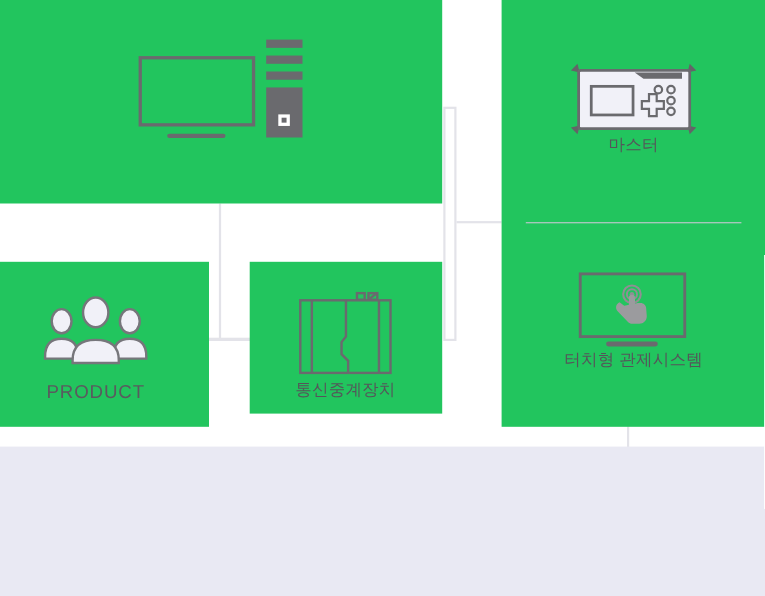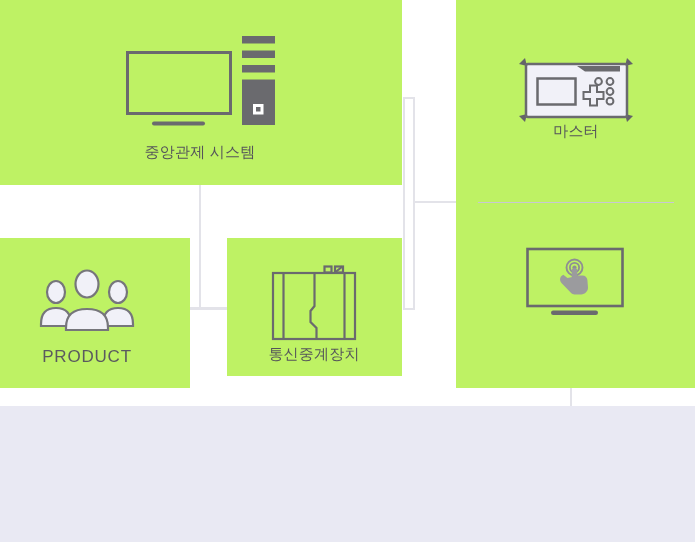--- a/index.html
+++ b/index.html
@@ -1,20 +1,20 @@
 <!DOCTYPE html>
 <html><head>
 <meta charset="utf-8">
 <style>
   html,body{margin:0;padding:0;background:#ffffff;}
   .canvas{
     position:relative;width:695px;height:542px;background:#ffffff;overflow:hidden;
     font-family:"Liberation Sans","DejaVu Sans",sans-serif;
   }
-  .card{position:absolute;background:#bef264;}
+  .card{position:absolute;background:#22c55e;}
   .strip{position:absolute;background:#e9e9f3;}
   .node-label{
     position:absolute;transform:translateX(-50%);
     color:#55555a;font-size:15px;white-space:nowrap;letter-spacing:0.2px;
   }
   .node-label.en{font-size:17px;letter-spacing:0.8px;color:#5a5a5f;}
   .cline{position:absolute;background:#e3e3e9;}
   .bracket{position:absolute;border:2px solid #e3e3e9;box-sizing:border-box;background:transparent;}
   .divider{position:absolute;height:1px;background:#c8c8d3;}
   .ic{position:absolute;}
@@ -43,21 +43,20 @@
     <svg class="ic" style="left:118px;top:33px;" width="160" height="96" viewBox="0 0 160 96">
       <rect x="9.5" y="19.5" width="103" height="61" fill="none" stroke="#6a6a6e" stroke-width="3"></rect>
       <rect x="34" y="88.5" width="53" height="4" rx="2" fill="#6a6a6e"></rect>
       <rect x="124" y="3" width="33" height="7.5" fill="#6a6a6e"></rect>
       <rect x="124" y="17.5" width="33" height="7.5" fill="#6a6a6e"></rect>
       <rect x="124" y="32" width="33" height="7.5" fill="#6a6a6e"></rect>
       <rect x="124" y="46.5" width="33" height="45.5" fill="#6a6a6e"></rect>
       <rect x="135" y="71" width="10.5" height="10.5" fill="#ffffff"></rect>
       <rect x="138" y="74" width="4.5" height="4.5" fill="#6a6a6e"></rect>
     </svg>
-    <span class="node-label" style="left:200px;top:143px;">중앙관제 시스템</span>
   </div>
 
   <div class="card" style="left:456px;top:0;width:239px;height:388px;">
 
     <svg class="ic" style="left:63px;top:58px;" width="114" height="64" viewBox="0 0 114 64">
       <polygon points="8,8 0,6 6,0" fill="#646468"></polygon>
       <polygon points="106,8 114,6 108,0" fill="#646468"></polygon>
       <polygon points="8,56 0,58 6,64" fill="#646468"></polygon>
       <polygon points="106,56 114,58 108,64" fill="#646468"></polygon>
       <rect x="7" y="6" width="101" height="53" rx="2" fill="#f1f1f8" stroke="#6a6a6e" stroke-width="2.5"></rect>
@@ -73,20 +72,21 @@
 
     <svg class="ic" style="left:67px;top:244px;" width="104" height="74" viewBox="0 0 104 74">
       <rect x="4.5" y="5" width="95" height="57" fill="none" stroke="#6a6a6e" stroke-width="2.6"></rect>
       <rect x="28" y="66.5" width="47" height="4.5" rx="2.2" fill="#6a6a6e"></rect>
       <circle cx="51.5" cy="23.5" r="8" fill="none" stroke="#8f8f93" stroke-width="1.9"></circle>
       <circle cx="51.5" cy="23.5" r="4.6" fill="none" stroke="#8f8f93" stroke-width="1.8"></circle>
       <circle cx="51.5" cy="23.5" r="2.1" fill="#8f8f93"></circle>
       <rect x="48.7" y="24" width="5.6" height="14" rx="2.8" fill="#9b9b9e"></rect>
       <path d="M44.5,34 l-4.2,-3.2 c-3.4,1.4 -4.4,5.6 -1.6,8.4 l9.2,9.6 c1,1 2.3,1.6 3.7,1.6 h6.6 c3.8,0 6.8,-3 6.8,-6.8 l-0.6,-7.6 c-0.2,-2.6 -2.4,-4.6 -5,-4.6 h-2.6 z" fill="#9b9b9e"></path>
     </svg>
+    <span class="node-label" style="left:120px;top:318px;">터치형 관제시스템</span>
   </div>
 
   <div class="divider" style="left:478px;top:202px;width:196px;"></div>
 
   <div class="card" style="left:0;top:238px;width:175px;height:150px;padding-left:15px;">
     <svg class="ic" style="left:34px;top:26px;" width="106" height="70" viewBox="0 0 106 70">
       <g fill="#f1f1f8" stroke="#76767b" stroke-width="2.2">
         <ellipse cx="22" cy="28" rx="9" ry="11"></ellipse>
         <path d="M7,62 v-2 c0,-12 6.5,-16 15,-16 c8.5,0 15,4 15,16 v2 z"></path>
         <ellipse cx="84" cy="28" rx="9" ry="11"></ellipse>

